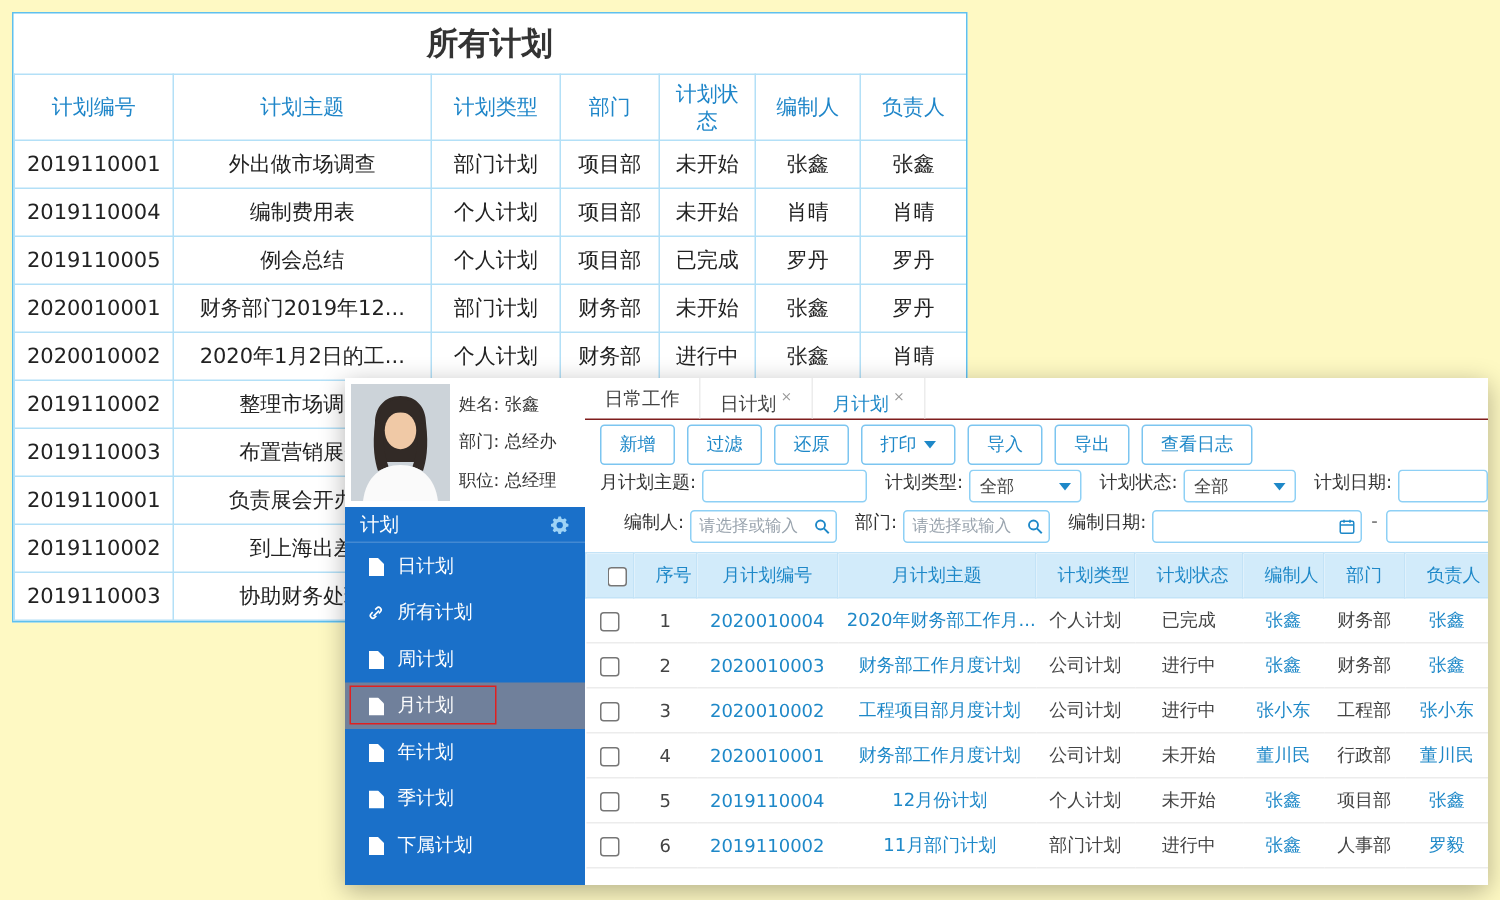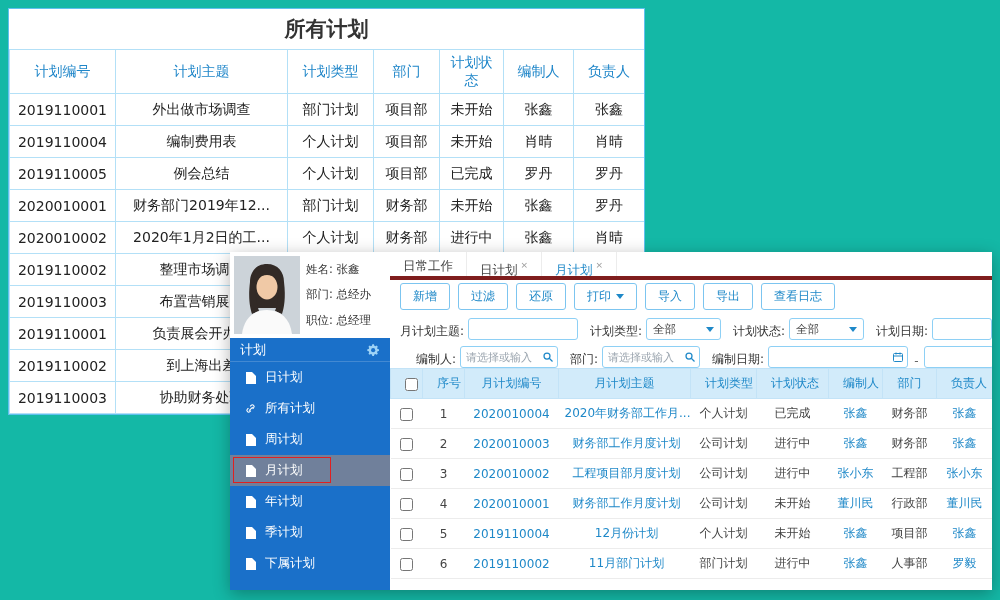--- a/index.html
+++ b/index.html
@@ -1,18 +1,18 @@
 <!DOCTYPE html>
 <html><head>
 <meta charset="utf-8">
 <style>
   *{margin:0;padding:0;box-sizing:border-box}
   html,body{background:#fff}
   body{font-family:"DejaVu Sans","Liberation Sans",sans-serif}
-  .stage{position:relative;width:1000px;height:600px;background:#14b8a6;overflow:hidden}
+  .stage{position:relative;width:1000px;height:600px;background:#fef9c3;overflow:hidden}
 
   
   .bgwin{position:absolute;left:8px;top:8px;width:637px;height:407px;border:1px solid #5fc0ee;background:#fff;overflow:hidden;z-index:1}
   .bgtitle{height:40px;line-height:40px;text-align:center;font-size:21px;font-weight:bold;color:#333}
   .bgtable{width:100%;border-collapse:collapse;table-layout:fixed}
   .bgtable th{height:44px;font-size:14px;font-weight:normal;color:#1f86c9;border:1px solid #b3e0f7;padding:0 6px}
   .bgtable td{height:32px;font-size:14px;color:#222;text-align:center;border:1px solid #b3e0f7;padding:0 2px;overflow:hidden;white-space:nowrap}
 
   
   .appwin{position:absolute;left:230px;top:252px;width:762px;height:338px;background:#fff;display:flex;box-shadow:0 4px 16px rgba(0,0,0,.3);overflow:hidden;z-index:2}
@@ -21,28 +21,28 @@
   .avatar{width:66px;height:78px;flex-shrink:0;overflow:hidden}
   .ptext{font-size:11.5px;color:#333;line-height:2.2;white-space:nowrap}
   .navheader{height:24px;display:flex;align-items:center;justify-content:space-between;padding:0 10px;color:#fff;font-size:13px;border-bottom:1px solid rgba(255,255,255,.18);flex-shrink:0;cursor:pointer}
   .navlist{flex:1}
   .navitem{height:31px;display:flex;align-items:center;gap:8px;padding-left:14px;color:#fff;font-size:12.5px;cursor:pointer;position:relative}
   .navitem.selected{background:#70809b}
   .redbox{position:absolute;left:3px;top:2px;width:98px;height:26px;border:1px solid #e02020;pointer-events:none}
   .nicon{display:inline-flex;width:13px;justify-content:center}
 
   .main{flex:1;display:flex;flex-direction:column;min-width:0;overflow:hidden;background:#fff}
-  .tabbar{height:28px;display:flex;border-bottom:4px solid #7f1d1d;flex-shrink:0}
+  .tabbar{height:28px;display:flex;border-bottom:1px solid #7f1d1d;flex-shrink:0}
   .tab{padding:0 13px;line-height:27px;font-size:12.5px;color:#444;border-right:1px solid #ececec;cursor:pointer;white-space:nowrap}
   .tab.active{color:#1e88c8}
   .tclose{font-size:9px;color:#999;vertical-align:6px;margin-left:3px}
   .toolbar{height:33px;display:flex;align-items:center;gap:8px;padding:0 10px;flex-shrink:0}
   .tbtn{border:1px solid #7cc5f0;background:#fff;color:#1e88c8;font-size:12px;padding:4px 12px;border-radius:3px;cursor:pointer;display:inline-flex;align-items:center;gap:5px;font-family:inherit;white-space:nowrap}
   .caret{width:0;height:0;border-left:4px solid transparent;border-right:4px solid transparent;border-top:5px solid #1e88c8}
-  .frow{display:flex;align-items:flex-end;height:27px;padding-left:10px;font-size:12px;color:#333;white-space:nowrap;flex-shrink:0;overflow:hidden}
+  .frow{display:flex;align-items:flex-start;height:27px;padding-left:10px;font-size:12px;color:#333;white-space:nowrap;flex-shrink:0;overflow:hidden}
   .frow2{padding-left:26px;height:28px}
   .flabel{margin-left:12px;margin-right:4px}
   .flabel.first{margin-left:0}
   .finput{height:22px;border:1px solid #8ed0f5;border-radius:3px;font-size:11px;padding:0 5px;color:#333;outline:none;font-family:Liberation Serif, serif;background:#fff}
   .finput::placeholder{color:#9aa4ae}
   .fsel{height:22px;width:95px;border:1px solid #8ed0f5;border-radius:3px;display:inline-flex;align-items:center;justify-content:space-between;padding:0 6px;font-size:11.5px;color:#444;background:#fff;cursor:pointer}
   .iconwrap{position:relative;display:inline-block}
   .iconwrap svg{position:absolute;right:4px;top:5px}
   .dash{margin:0 6px;color:#666}
 

